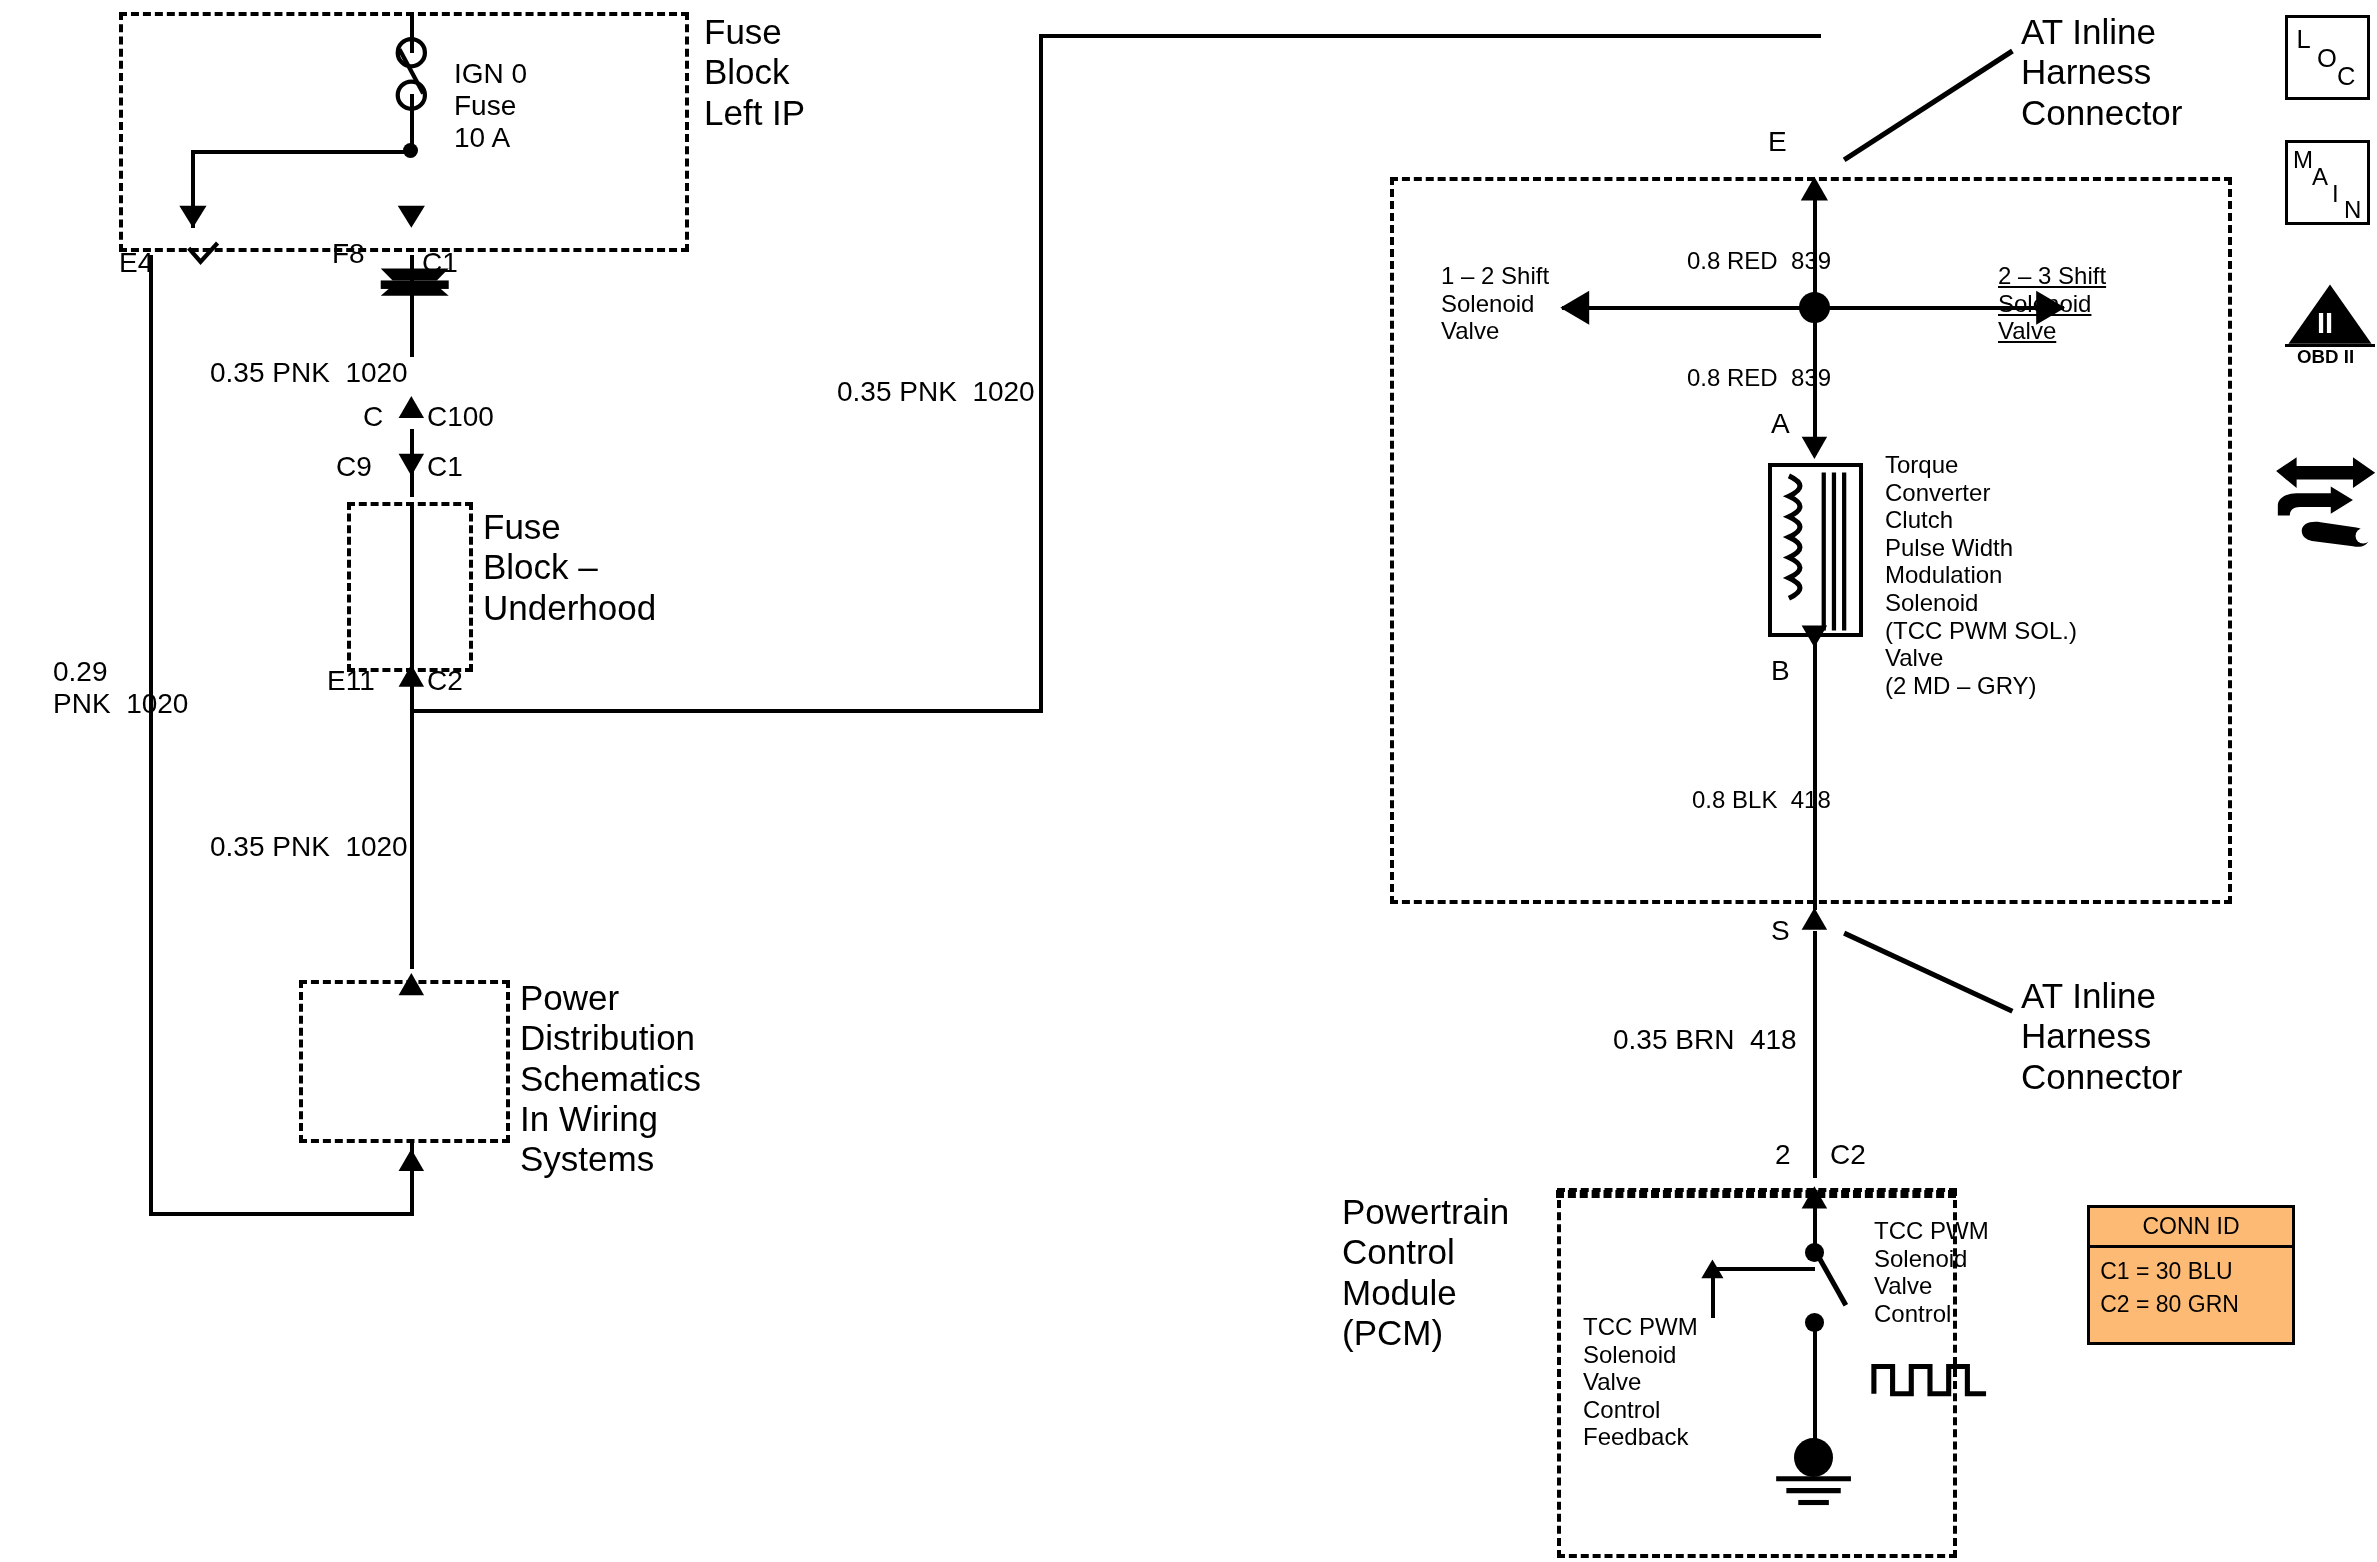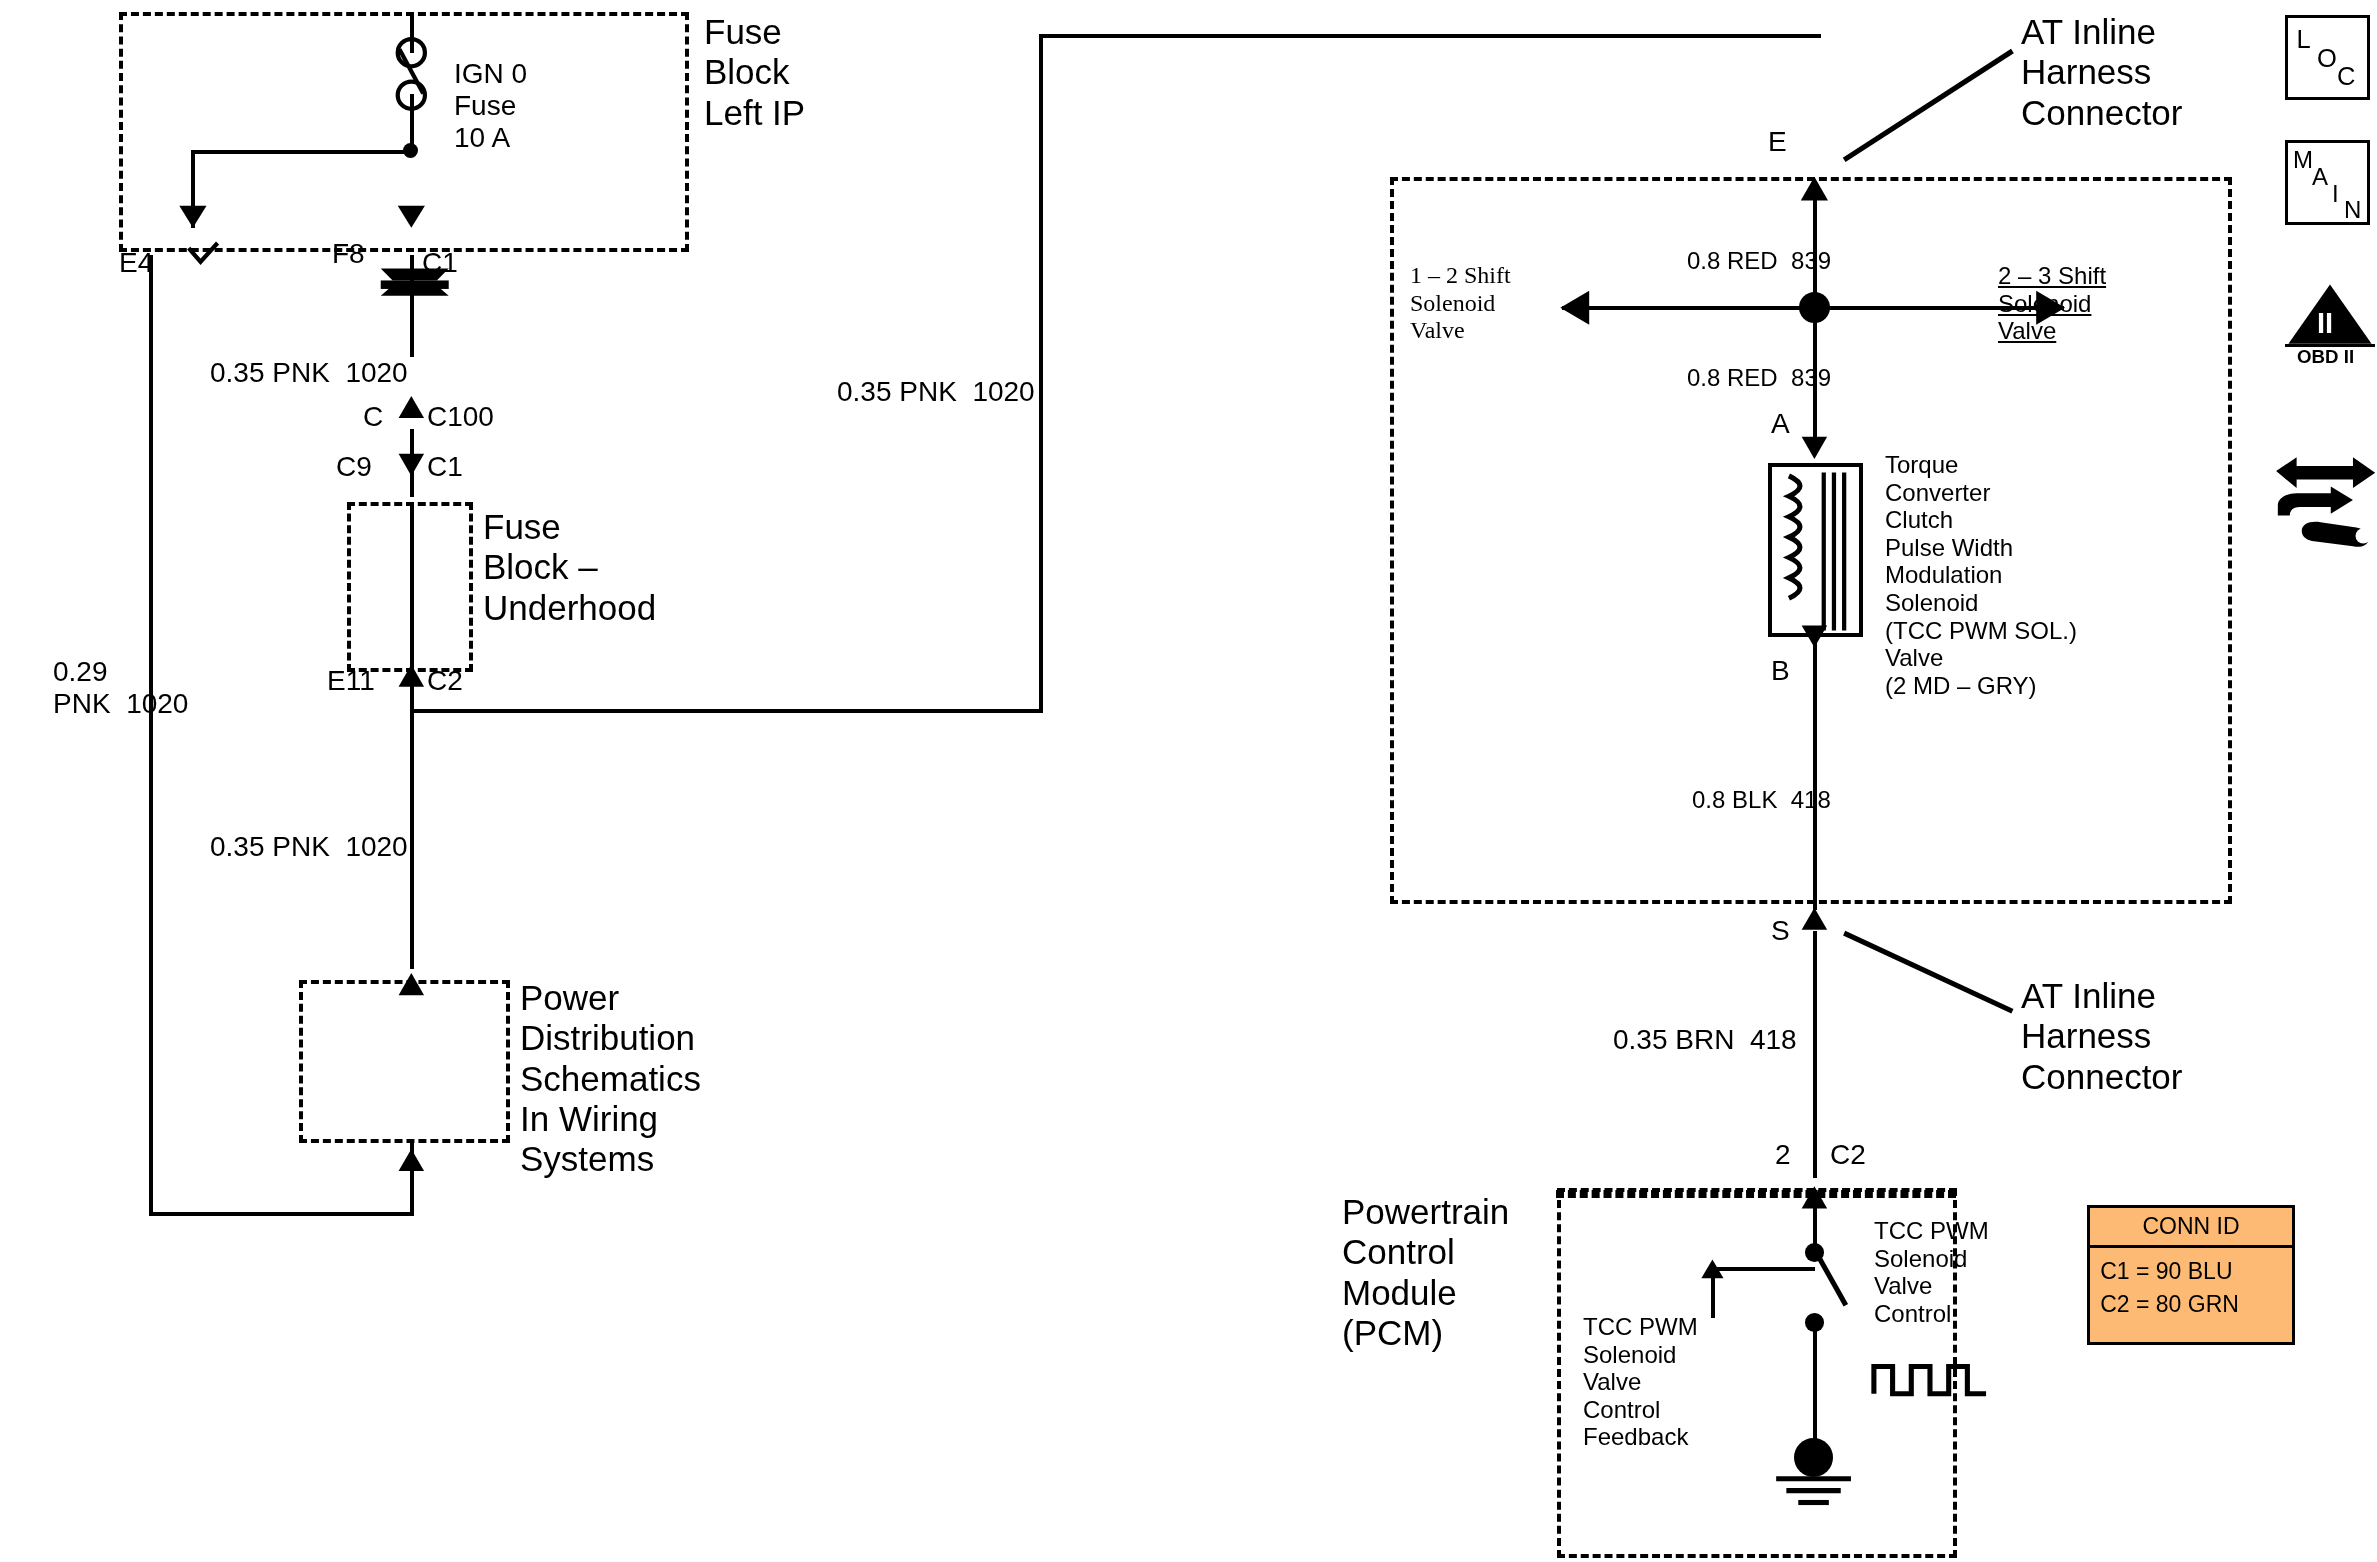--- a/index.html
+++ b/index.html
@@ -168,21 +168,21 @@
 
   <div class="lbl" style="left:1768px; top:126px;">E</div>
 
   <div class="wire v" style="left:1813px; top:183px; height:123px;"></div>
 
   <div class="lbl sm" style="left:1687px; top:247px;">0.8 RED  839</div>
 
   <div class="wire h" style="left:1562px; top:306px; width:502px;"></div>
   <div class="dot" style="left:1799px; top:292px; width:31px; height:31px;"></div>
 
-  <div class="lbl sm" style="left:1410px; top:262px;font-family:Liberation Serif, serif;">1 – 2 Shift
+  <div class="lbl sm" style="left:1441px; top:262px;">1 – 2 Shift
 Solenoid
 Valve</div>
   <div class="lbl sm" style="left:1998px; top:262px;text-decoration:underline;">2 – 3 Shift
 Solenoid
 Valve</div>
 
   <div class="wire v" style="left:1813px; top:306px; height:149px;"></div>
 
   <div class="lbl sm" style="left:1687px; top:364px;">0.8 RED  839</div>
 
@@ -241,21 +241,21 @@
   <div class="wire v" style="left:1813px; top:1322px; height:132px;"></div>
   <div class="wire h" style="left:1711px; top:1267px; width:104px;"></div>
   <div class="wire v" style="left:1711px; top:1267px; height:51px;"></div>
   <div class="dot" style="left:1805px; top:1243px; width:18.7px; height:18.7px;"></div>
   <div class="dot" style="left:1805px; top:1313px; width:18.7px; height:18.7px;"></div>
   <div class="dot" style="left:1794px; top:1438px; width:39px; height:39px;"></div>
 
   <div class="conn-table" style="left:2087px; top:1205px; width:208px; height:140px;">
     <div class="conn-head">CONN ID</div>
     <div class="conn-body">
-      <div>C1 = 90 BLU</div>
+      <div>C1 = 30 BLU</div>
       <div>C2 = 80 GRN</div>
     </div>
   </div>
 
   <div class="icon-box" style="left:2285px; top:15.3px; width:85px; height:85px;">
     <span class="lbl xs" style="left:8.5px; top:6.8px; font-size:25.5px;">L</span>
     <span class="lbl xs" style="left:29px; top:25.5px; font-size:25.5px;">O</span>
     <span class="lbl xs" style="left:49px; top:44px; font-size:25.5px;">C</span>
   </div>
 

